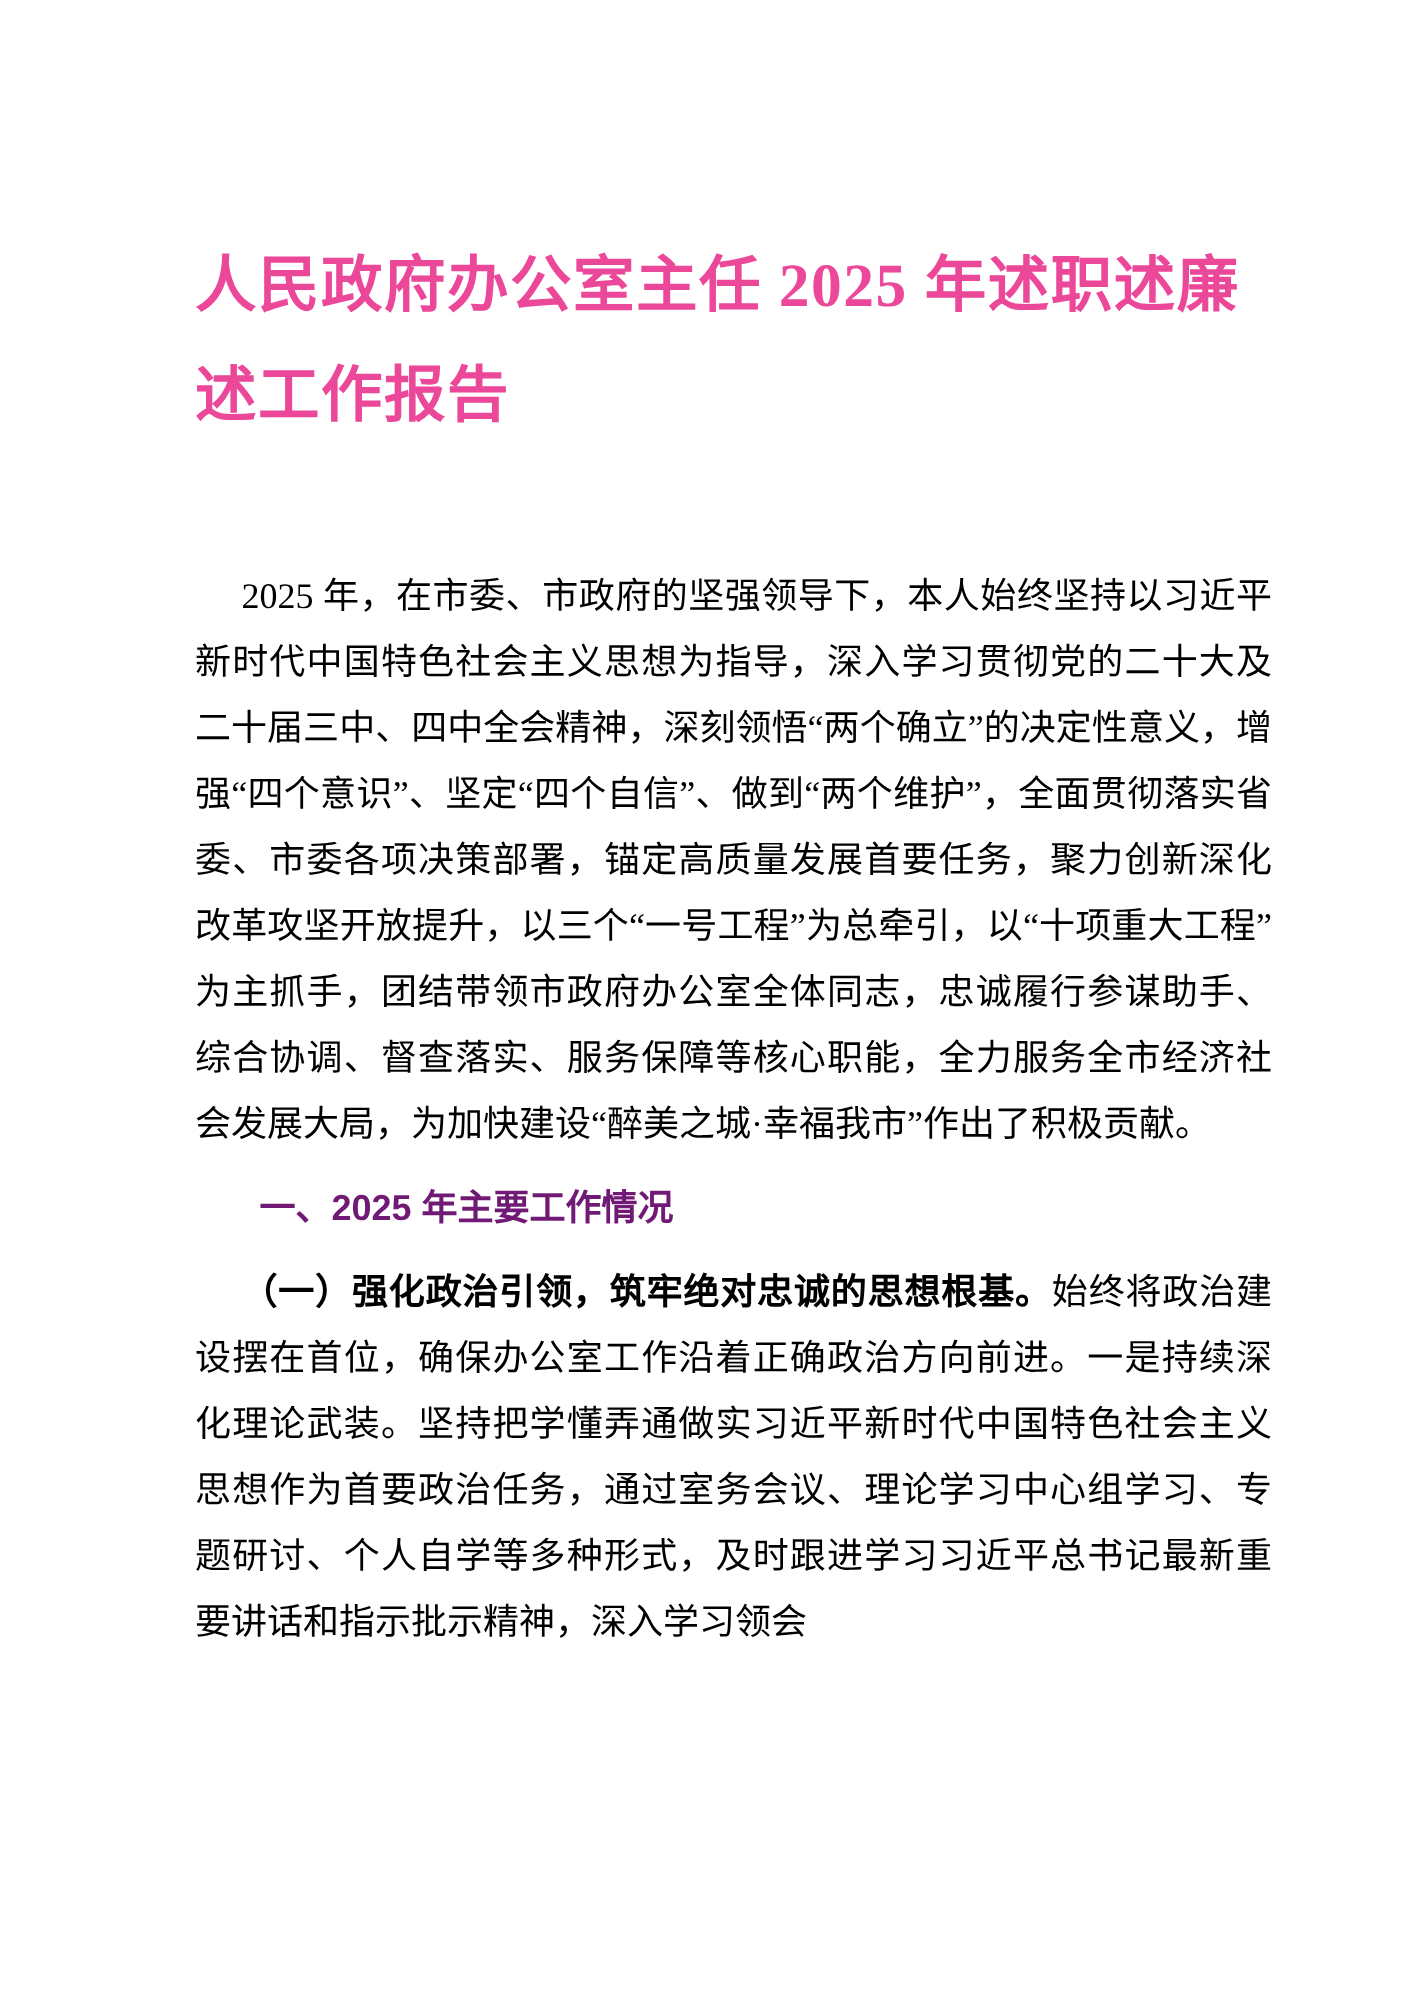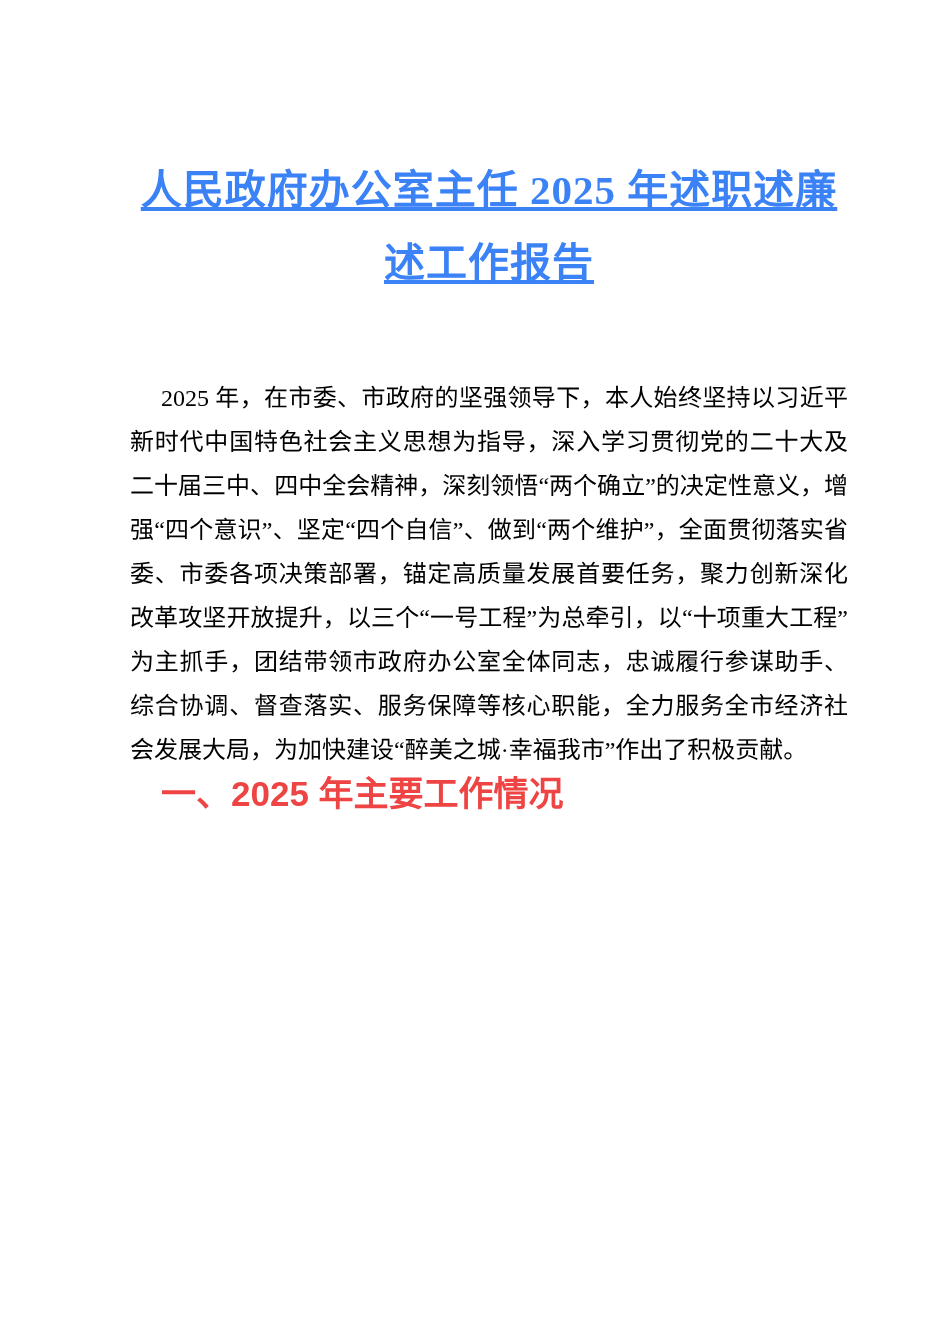--- a/index.html
+++ b/index.html
@@ -17,56 +17,55 @@
     overflow: hidden;
     box-sizing: border-box;
     padding: 154px 102px 0 130px;
   }
   .doc-title {
     margin: 0;
     font-family: "Liberation Serif", "DejaVu Serif", serif;
     font-weight: bold;
     font-size: 41px;
     line-height: 73px;
-    text-align: center;
     letter-spacing: 1px;
-    color: #3b82f6;
-    text-decoration: underline;
+    color: #ec4899;
   }
   .body-text {
     margin: 0;
     font-family: "Liberation Serif", "DejaVu Serif", serif;
     font-size: 24px;
     line-height: 44px;
     text-align: justify;
     text-indent: 31px;
     color: #000000;
     word-break: break-all;
   }
   .para-intro {
     margin-top: 76px;
   }
   .section-heading {
-    margin: 0;
+    margin: 12px;
     font-family: "Liberation Sans", "DejaVu Sans", sans-serif;
     font-weight: bold;
-    font-size: 35px;
+    font-size: 24px;
     line-height: 44px;
     text-indent: 31px;
-    color: #ef4444;
+    color: #701a75;
   }
   .lead-bold {
     font-weight: bold;
   }
 </style>
 </head>
 <body>
 
 <div class="page">
 
   <h1 class="doc-title">人民政府办公室主任 2025 年述职述廉述工作报告</h1>
 
   <p class="body-text para-intro">2025 年，在市委、市政府的坚强领导下，本人始终坚持以习近平新时代中国特色社会主义思想为指导，深入学习贯彻党的二十大及二十届三中、四中全会精神，深刻领悟“两个确立”的决定性意义，增强“四个意识”、坚定“四个自信”、做到“两个维护”，全面贯彻落实省委、市委各项决策部署，锚定高质量发展首要任务，聚力创新深化改革攻坚开放提升，以三个“一号工程”为总牵引，以“十项重大工程”为主抓手，团结带领市政府办公室全体同志，忠诚履行参谋助手、综合协调、督查落实、服务保障等核心职能，全力服务全市经济社会发展大局，为加快建设“醉美之城·幸福我市”作出了积极贡献。</p>
 
   <h2 class="section-heading">一、2025 年主要工作情况</h2>
 
+  <p class="body-text"><span class="lead-bold">（一）强化政治引领，筑牢绝对忠诚的思想根基。</span><span>始终将政治建设摆在首位，确保办公室工作沿着正确政治方向前进。一是持续深化理论武装。坚持把学懂弄通做实习近平新时代中国特色社会主义思想作为首要政治任务，通过室务会议、理论学习中心组学习、专题研讨、个人自学等多种形式，及时跟进学习习近平总书记最新重要讲话和指示批示精神，深入学习领会</span></p>
 
 </div>
 
 </body></html>

